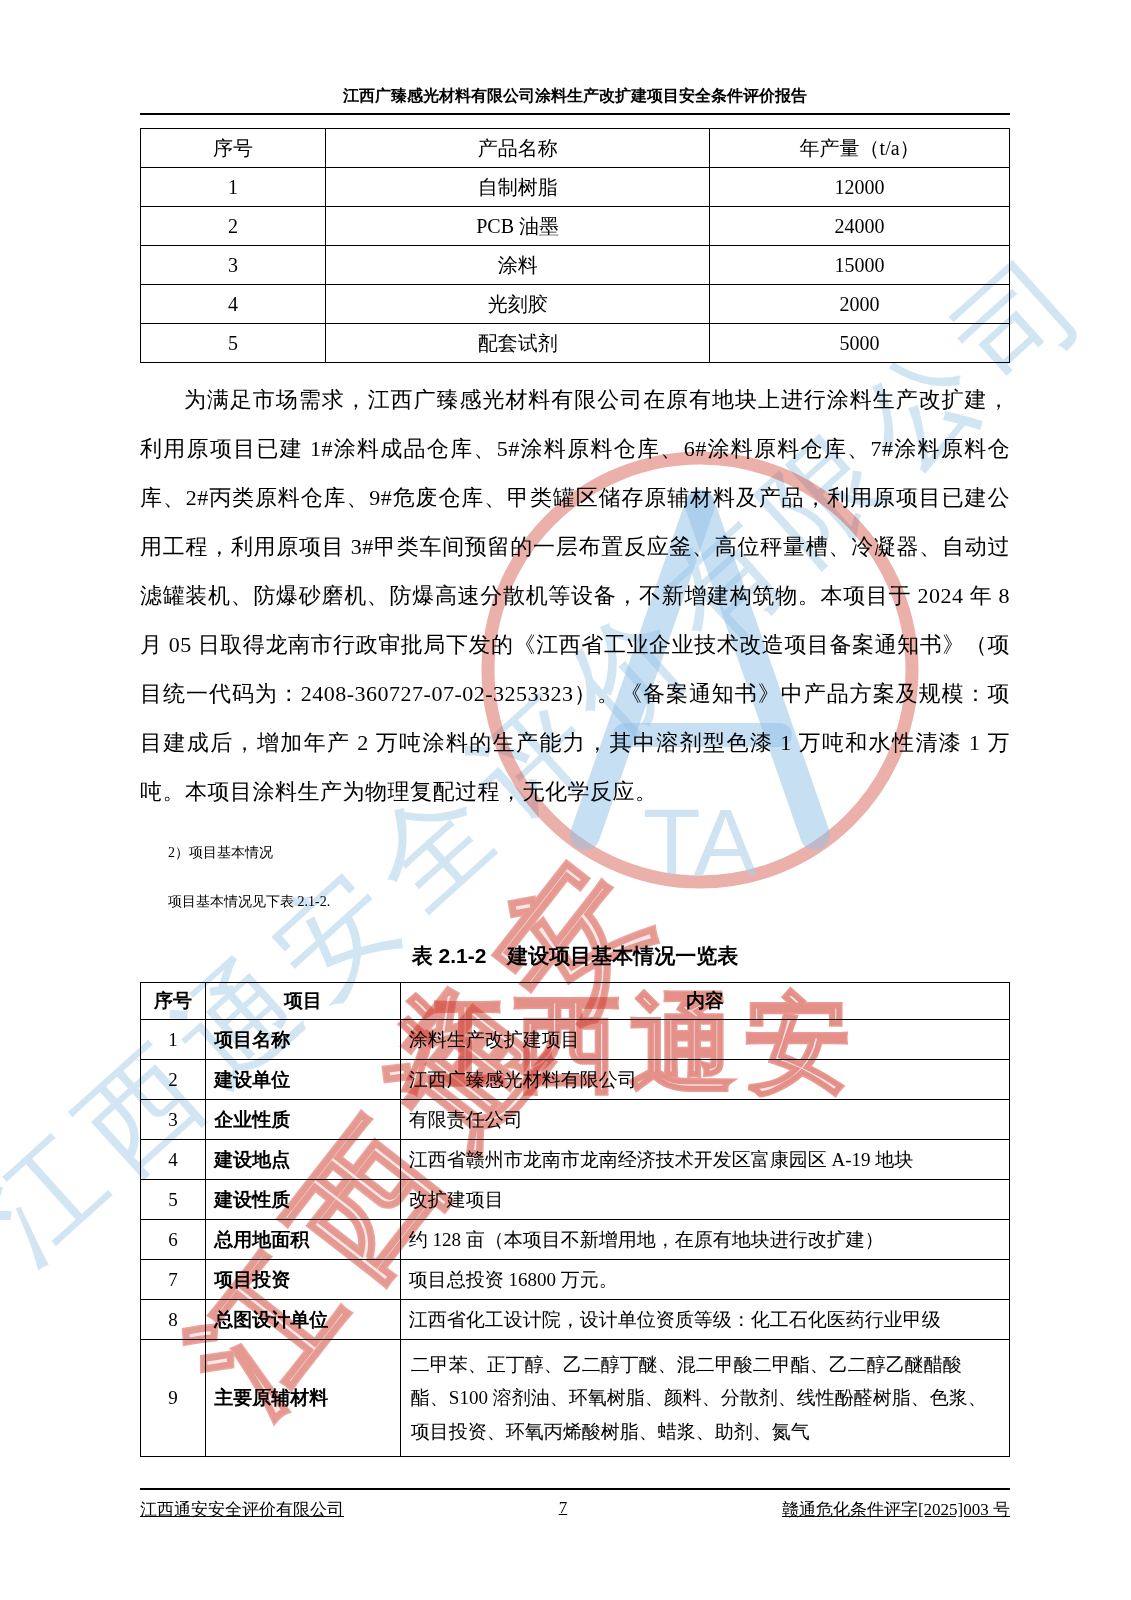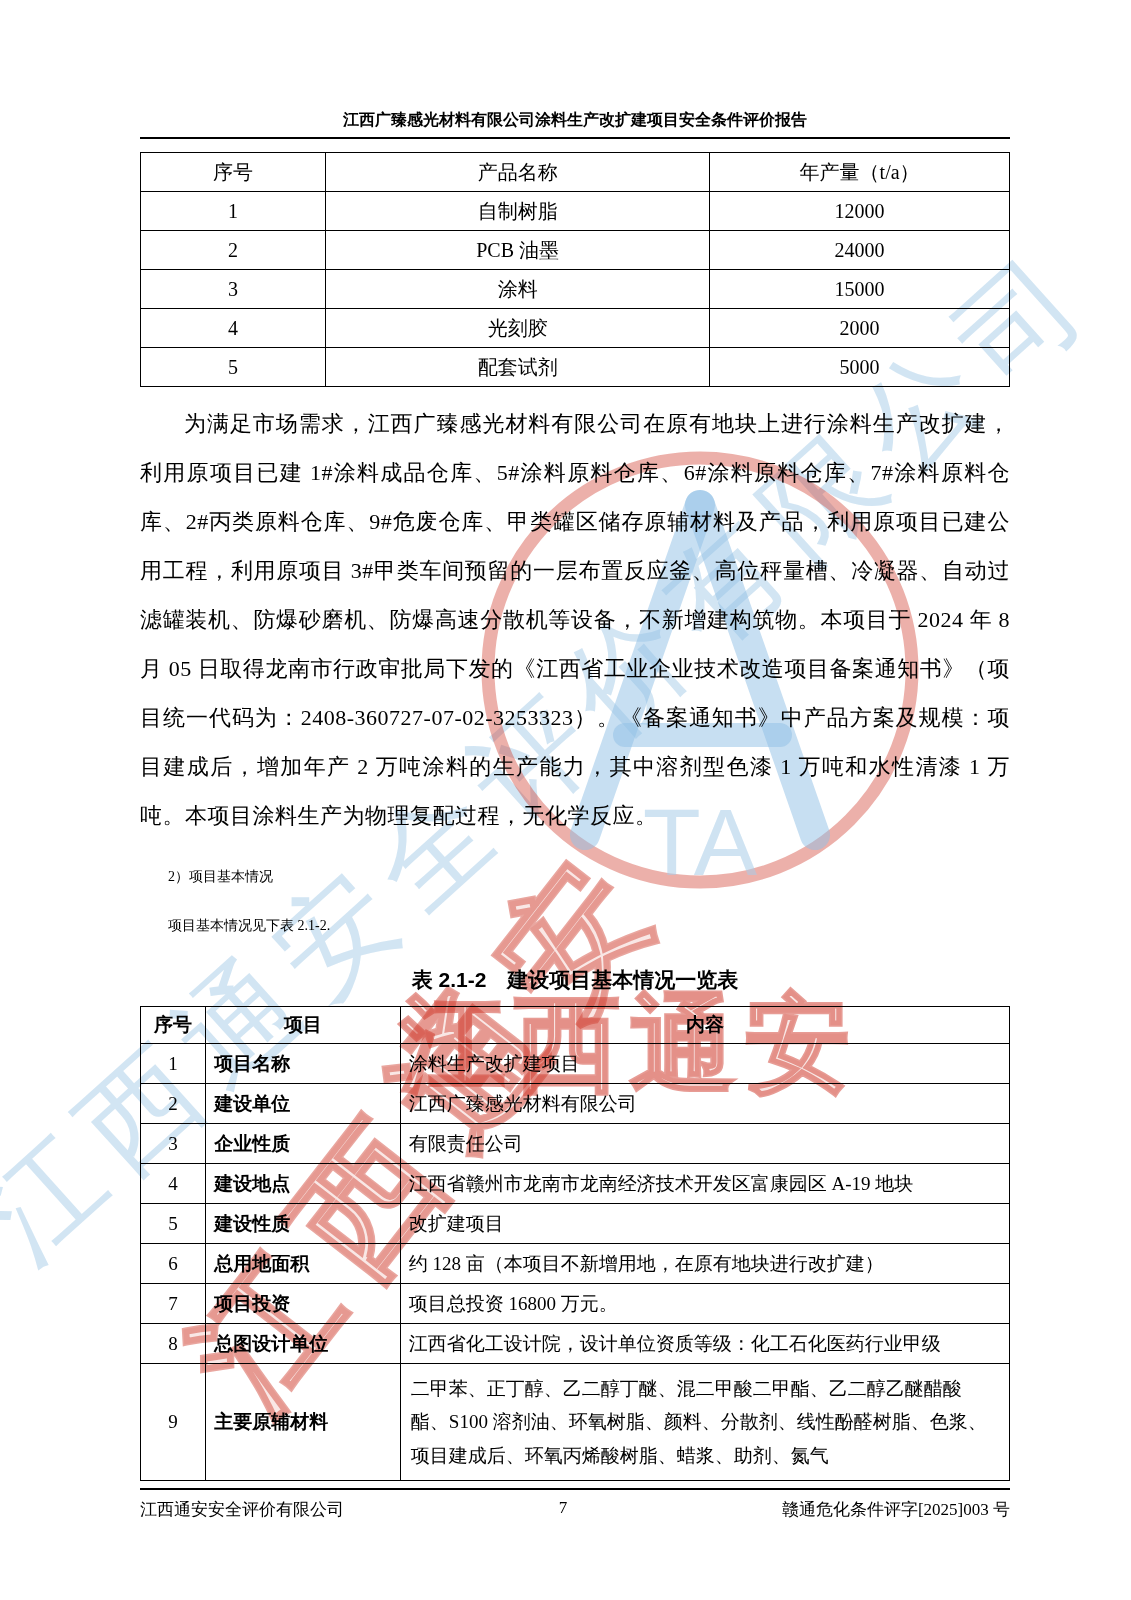--- a/index.html
+++ b/index.html
@@ -28,21 +28,21 @@
   }
   .wm-red-horiz {
     position: absolute; left: 400px; top: 975px;
     font-family: "Liberation Serif", serif; font-weight: bold;
     font-size: 105px; letter-spacing: 10px; white-space: nowrap;
     color: rgba(207,58,43,0.12); -webkit-text-stroke: 3px rgba(207,58,43,0.5);
   }
   .wm-logo { position: absolute; left: 465px; top: 435px; }
 
   
-  .content { position: relative; z-index: 1; padding: 110px 121px 0 140px; }
+  .content { position: relative; z-index: 1; padding: 86px 121px 0 140px; }
 
   .header-title {
     font-size: 16px; font-weight: bold; text-align: center;
     padding-bottom: 6px; border-bottom: 2px solid #000;
   }
 
   table { border-collapse: collapse; width: 100%; }
 
   .product-table { margin-top: 13px; font-size: 20px; }
   .product-table th, .product-table td {
@@ -77,21 +77,21 @@
     font-family: "Liberation Sans", "DejaVu Sans", sans-serif;
     text-align: left; font-weight: bold;
   }
   .info-table td.content { }
   .info-table td.content.left { text-align: left; }
   .info-table tr.tall td.content { line-height: 1.75; padding: 8px 10px; }
 
   .footer {
     position: absolute; z-index: 1; left: 140px; right: 121px; top: 1488px;
     border-top: 2px solid #000; padding-top: 8px;
-    display: flex; justify-content: space-between; font-size: 17px;
+    display: flex; justify-content: space-between; font-size: 17px; text-decoration: underline;
   }
 </style>
 </head>
 <body>
 
 <div class="page">
 
   <div class="watermark">
     <div class="wm-blue-diag">江西通安全评价有限公司</div>
     <div class="wm-red-diag">江西通安</div>
@@ -204,21 +204,21 @@
           <td class="content left">项目总投资 16800 万元。</td>
         </tr>
         <tr>
           <td class="no">8</td>
           <td class="item">总图设计单位</td>
           <td class="content left">江西省化工设计院，设计单位资质等级：化工石化医药行业甲级</td>
         </tr>
         <tr class="tall">
           <td class="no">9</td>
           <td class="item">主要原辅材料</td>
-          <td class="content left">二甲苯、正丁醇、乙二醇丁醚、混二甲酸二甲酯、乙二醇乙醚醋酸酯、S100 溶剂油、环氧树脂、颜料、分散剂、线性酚醛树脂、色浆、项目建成后、环氧丙烯酸树脂、蜡浆、助剂、氮气</td>
+          <td class="content left">二甲苯、正丁醇、乙二醇丁醚、混二甲酸二甲酯、乙二醇乙醚醋酸酯、S100 溶剂油、环氧树脂、颜料、分散剂、线性酚醛树脂、色浆、项目投资、环氧丙烯酸树脂、蜡浆、助剂、氮气</td>
         </tr>
       </tbody>
     </table>
 
   </div>
 
   <div class="footer">
     <span>江西通安安全评价有限公司</span>
     <span>7</span>
     <span>赣通危化条件评字[2025]003 号</span>

